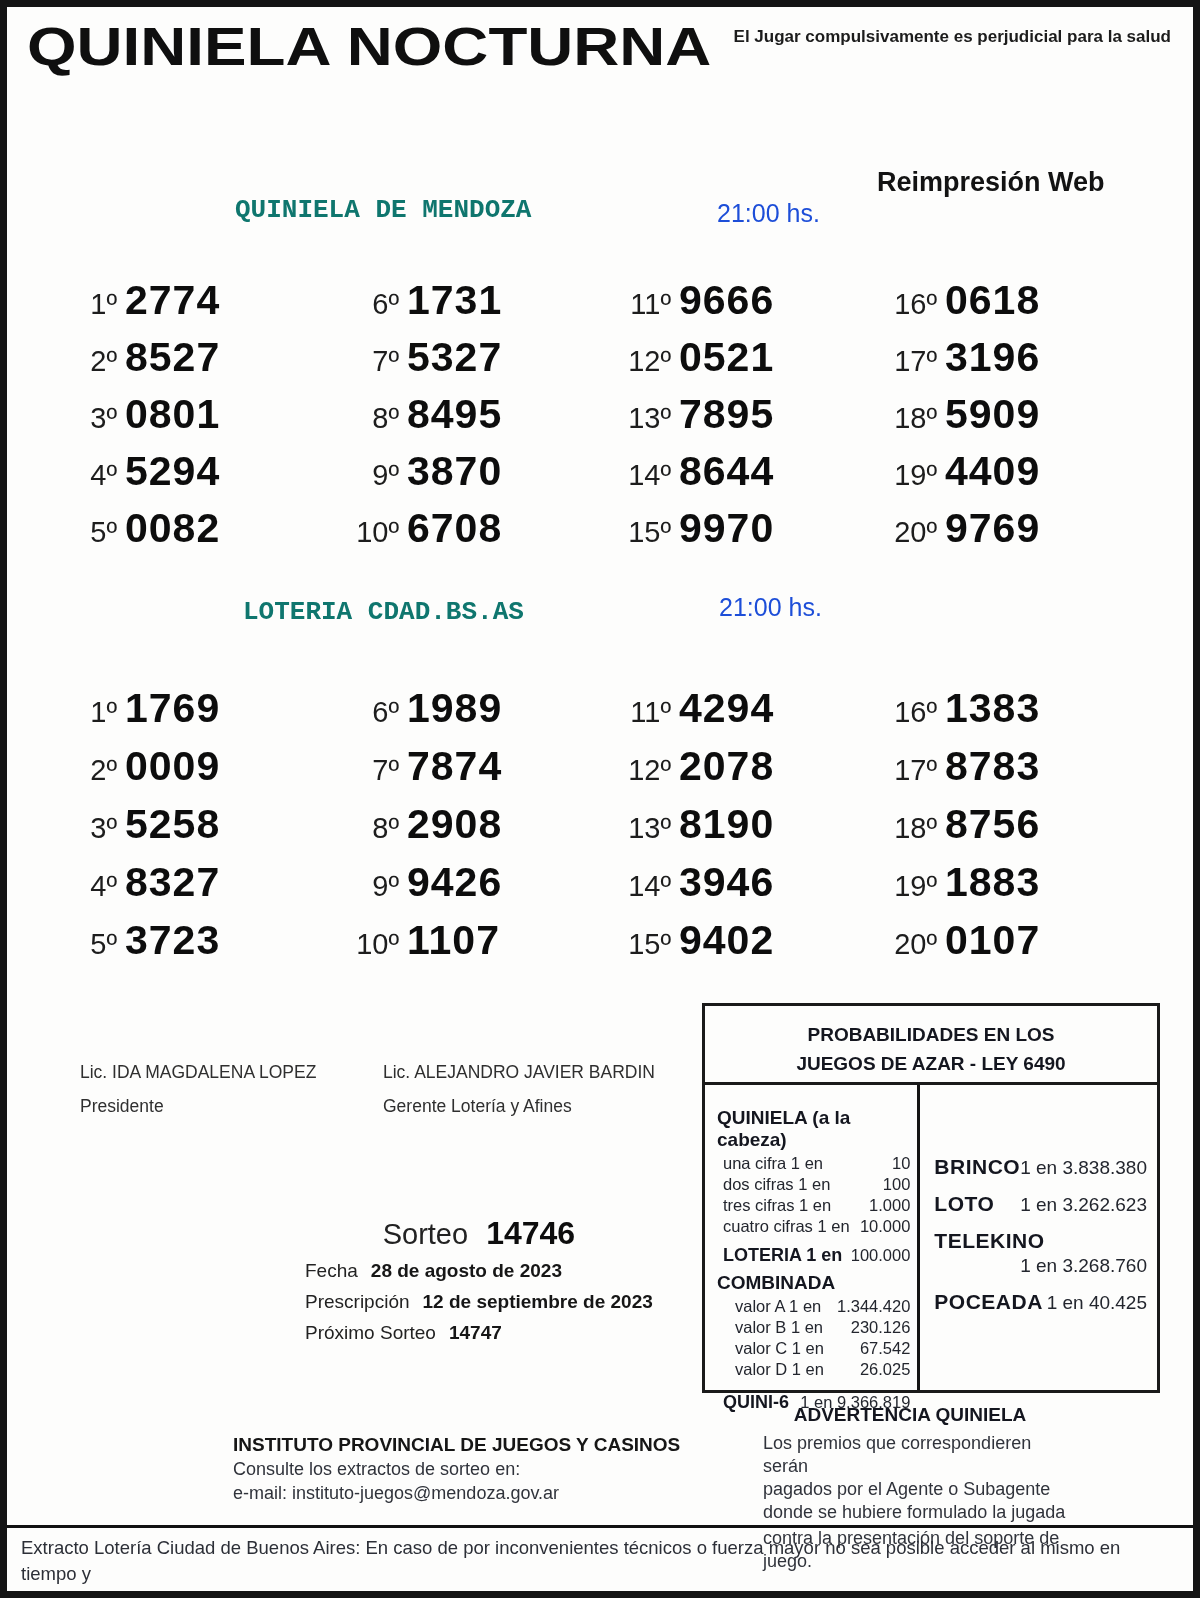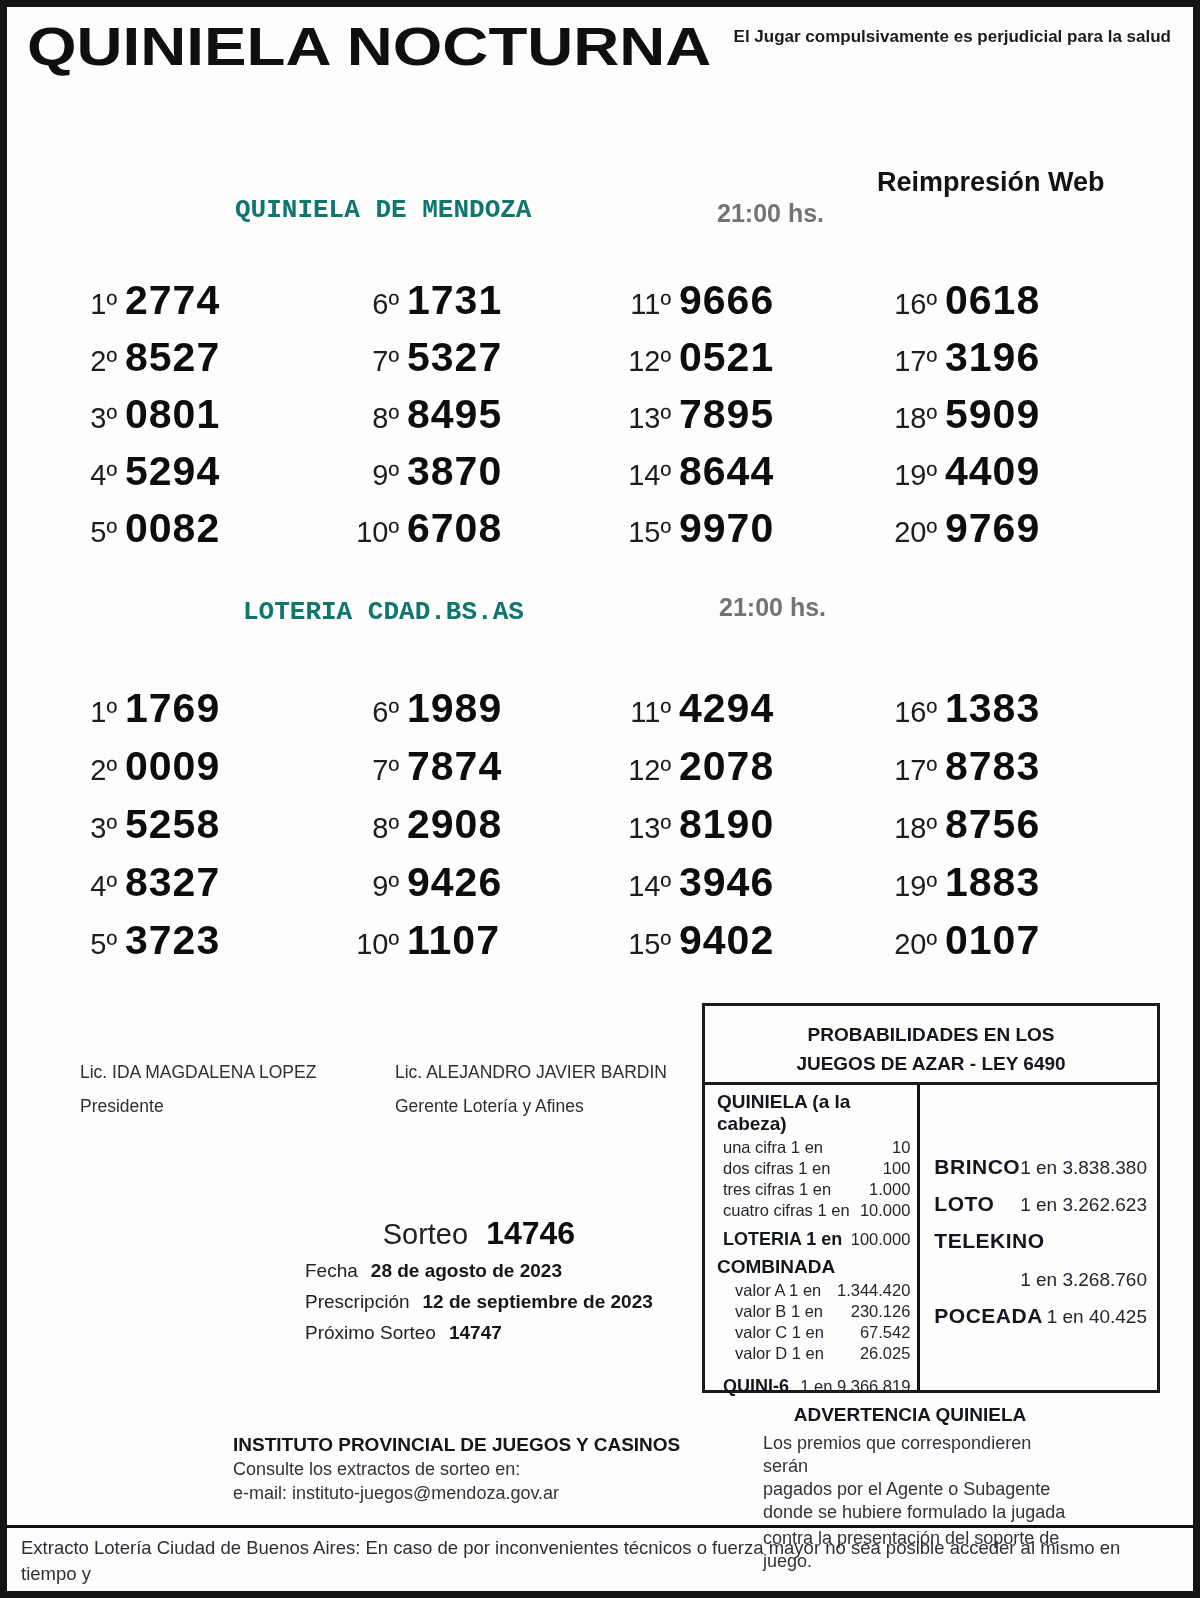--- a/index.html
+++ b/index.html
@@ -8,21 +8,21 @@
     border:7px solid #141414; background:#fdfdfc; overflow:hidden;
     font-family:"Liberation Sans", sans-serif; color:#1a1a1a;
   }
   .abs { position:absolute; }
   
   .main-title { margin:0; left:20px; top:8px; font-size:54px; font-weight:700;
     white-space:nowrap; transform:scaleX(1.18); transform-origin:left top; color:#0f0f0f; }
   .health-warning { top:20px; right:22px; font-size:17px; font-weight:700; color:#1c1c1c; }
   
   .sec-title { font-size:26px; font-weight:700; white-space:nowrap; color:#0f766e;font-family:Liberation Mono, monospace; }
-  .sec-time { font-size:25px; font-weight:700; color:#737373; }
+  .sec-time { font-size:25px; font-weight:400; color:#1d4ed8; }
   .reprint { left:870px; top:160px; font-size:27px; font-weight:700; color:#131313; }
   
   .grid { left:40px; display:grid; grid-auto-flow:column;
     grid-template-columns:282px 272px 266px 270px; align-items:center; }
   .grid.g-mendoza { top:265px; grid-template-rows:repeat(5,57px); }
   .grid.g-bsas   { top:672px; grid-template-rows:repeat(5,58px); }
   .cell { display:flex; align-items:baseline; }
   .ord { width:70px; text-align:right; font-size:29px; padding-right:8px; color:#1d1d1d; }
   .num { font-size:41px; font-weight:700; letter-spacing:1px; color:#0d0d0d; }
   
@@ -36,34 +36,34 @@
   .info-row { margin-top:9px; font-size:19px; line-height:22px; color:#222; }
   .info-row:first-of-type { margin-top:16px; }
   .info-row .val { font-weight:700; margin-left:13px; color:#161616; }
   
   .prob-box { left:695px; top:996px; width:458px; height:390px;
     border:3px solid #1a1a1a; box-sizing:border-box; background:#fdfdfc; }
   .prob-header { height:79px; box-sizing:border-box; border-bottom:3px solid #1a1a1a;
     text-align:center; padding-top:15px; font-weight:700; font-size:19px; line-height:1.5; color:#14161f; }
   .prob-body { display:flex; height:305px; }
   .prob-left { width:232px; box-sizing:border-box; border-right:3px solid #141414;
-    padding:6px 7px 6px 12px; }
+    padding:22px 7px 6px 12px; }
   .prob-right { flex:1; box-sizing:border-box; padding:70px 10px 0 14px; }
   .prob-h { font-size:19px; font-weight:700; color:#14161f; margin-bottom:2px; }
   .p-row { display:flex; justify-content:space-between; font-size:16.5px; line-height:21px;
     padding-left:6px; color:#23262e; }
   .p-row.ind { padding-left:18px;justify-content:space-between; }
   .p-row .blbl { font-weight:700; font-size:18px; color:#14161f; }
   .mt8 { margin-top:8px; } .mt6 { margin-top:6px; } .mt12 { margin-top:12px; }
   .game { display:flex; justify-content:space-between; align-items:flex-end;
     margin-bottom:13px; }
   .g-name { font-size:21px; font-weight:700; letter-spacing:0.5px; color:#14161f; }
   .g-val { font-size:19px; color:#23262e; white-space:nowrap; }
   .game.stacked { flex-direction:column; align-items:stretch; }
-  .game.stacked .g-val { text-align:right; margin-top:16px; }
+  .game.stacked .g-val { text-align:right; margin-top:2px; }
   .game.last { margin-top:11px; }
   
   .institute { left:226px; top:1426px; }
   .inst-name { font-size:19px; font-weight:700; line-height:24px; color:#161616; }
   .inst-line { font-size:18px; line-height:24px; color:#30333b; }
   
   .advert { left:738px; top:1396px; width:330px; }
   .advert-title { text-align:center; font-size:19px; font-weight:700; line-height:24px;
     margin-bottom:5px; color:#14161f; }
   .advert-line { font-size:18px; line-height:23px; padding-left:18px; color:#30333b; }
@@ -250,21 +250,21 @@
     <div class="cell">
         <span class="ord">20º</span>
         <span class="num">0107</span>
       </div>
   </div>
 
   <div class="abs sig" style="left:73px;">
     <div>Lic. IDA MAGDALENA LOPEZ</div>
     <div class="role">Presidente</div>
   </div>
-  <div class="abs sig" style="left:388px;">
+  <div class="abs sig" style="left:376px;">
     <div>Lic. ALEJANDRO JAVIER BARDIN</div>
     <div class="role">Gerente Lotería y Afines</div>
   </div>
 
   <div class="abs sorteo">
     <div class="sorteo-line">
       <span class="sorteo-label">Sorteo</span>
       <span class="sorteo-num">14746</span>
     </div>
     <div class="info-row"><span>Fecha</span><span class="val">28 de agosto de 2023</span></div>

